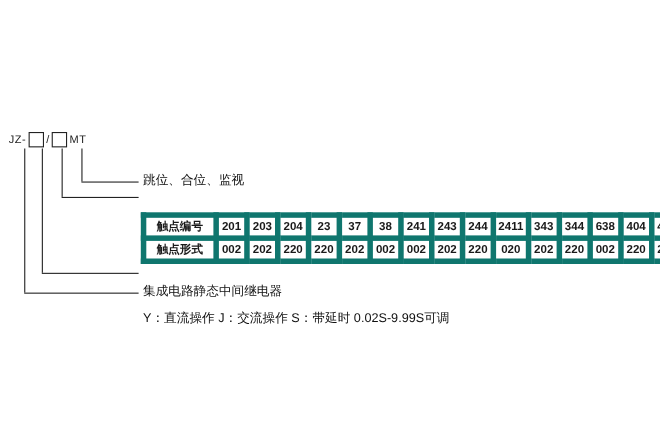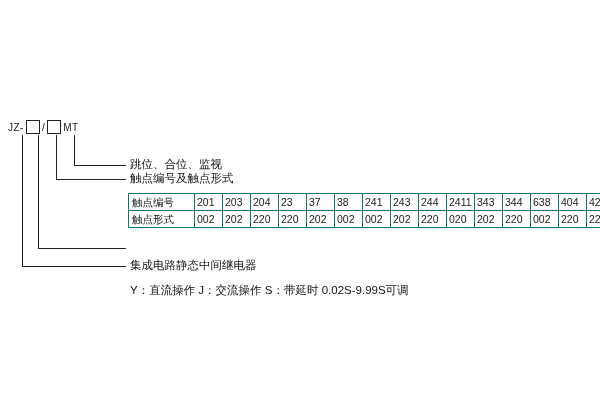--- a/index.html
+++ b/index.html
@@ -69,23 +69,24 @@
     position: absolute;
     left: 128px;
     top: 193px;
   }
   table.contacts {
     border-collapse: collapse;
     font-size: 10.5px;
     background: #fff;
   }
   table.contacts td, table.contacts th {
-    border: 1px solid #0f766e;
+    border: 5px solid #0f766e;
     padding: 2px 2px;
-    font-weight: normal;
+    text-align: center;
+    font-weight: bold;
     line-height: 1.15;
     height: 15px;
     box-sizing: border-box;
   }
   table.contacts td.rowhead, table.contacts th.rowhead {
     width: 66px;
     min-width: 66px;
     padding-left: 3px;
     padding-right: 3px;
     white-space: nowrap;
@@ -115,21 +116,20 @@
   <div class="hline" style="left:56px; top:179px; width:70px;"></div>
 
   <div class="vline" style="left:38px; top:135px; height:113px;"></div>
   <div class="hline" style="left:38px; top:248px; width:88px;"></div>
 
   <div class="vline" style="left:22px; top:135px; height:131px;"></div>
   <div class="hline" style="left:22px; top:266px; width:104px;"></div>
 
   <div class="anno" style="left:130px; top:159px;">跳位、合位、监视</div>
 
-  <div class="anno" style="left:130px; top:173px;">触点编号及触点形式</div>
 
   <div class="anno" style="left:130px; top:242px;margin-top:43px;">Y：直流操作    J：交流操作    S：带延时 0.02S-9.99S可调</div>
 
   <div class="anno" style="left:130px; top:260px;">集成电路静态中间继电器</div>
 
   <div class="tbl-wrap">
     <table class="contacts">
       <tbody>
         <tr>
           <td class="rowhead">触点编号</td>

